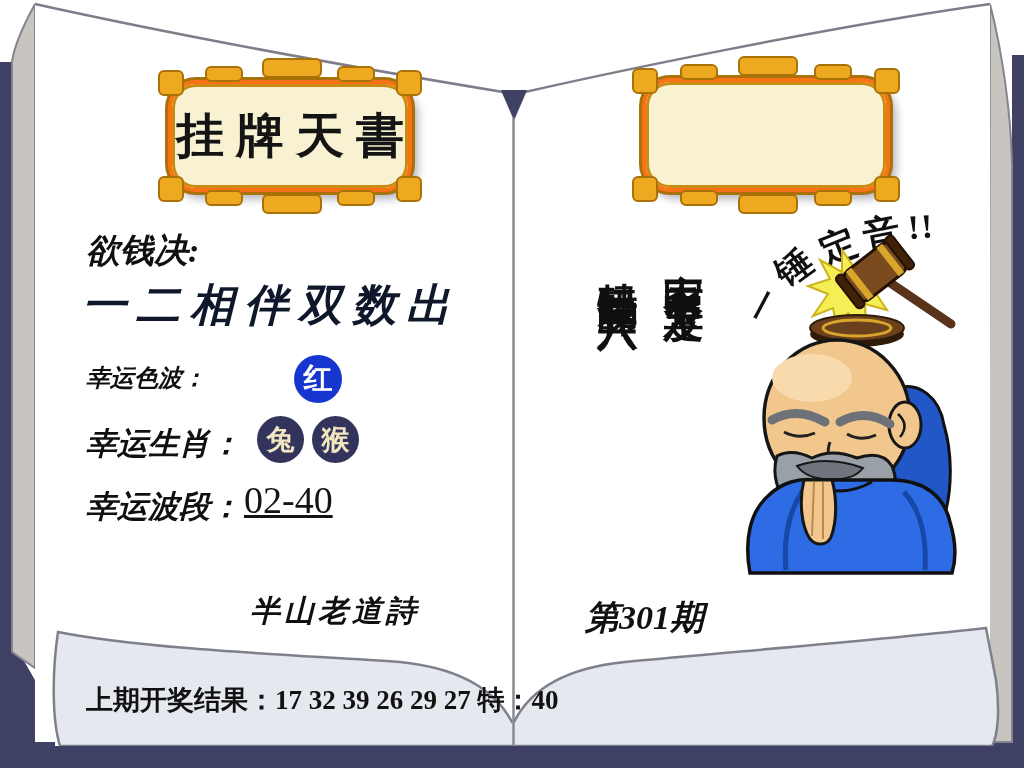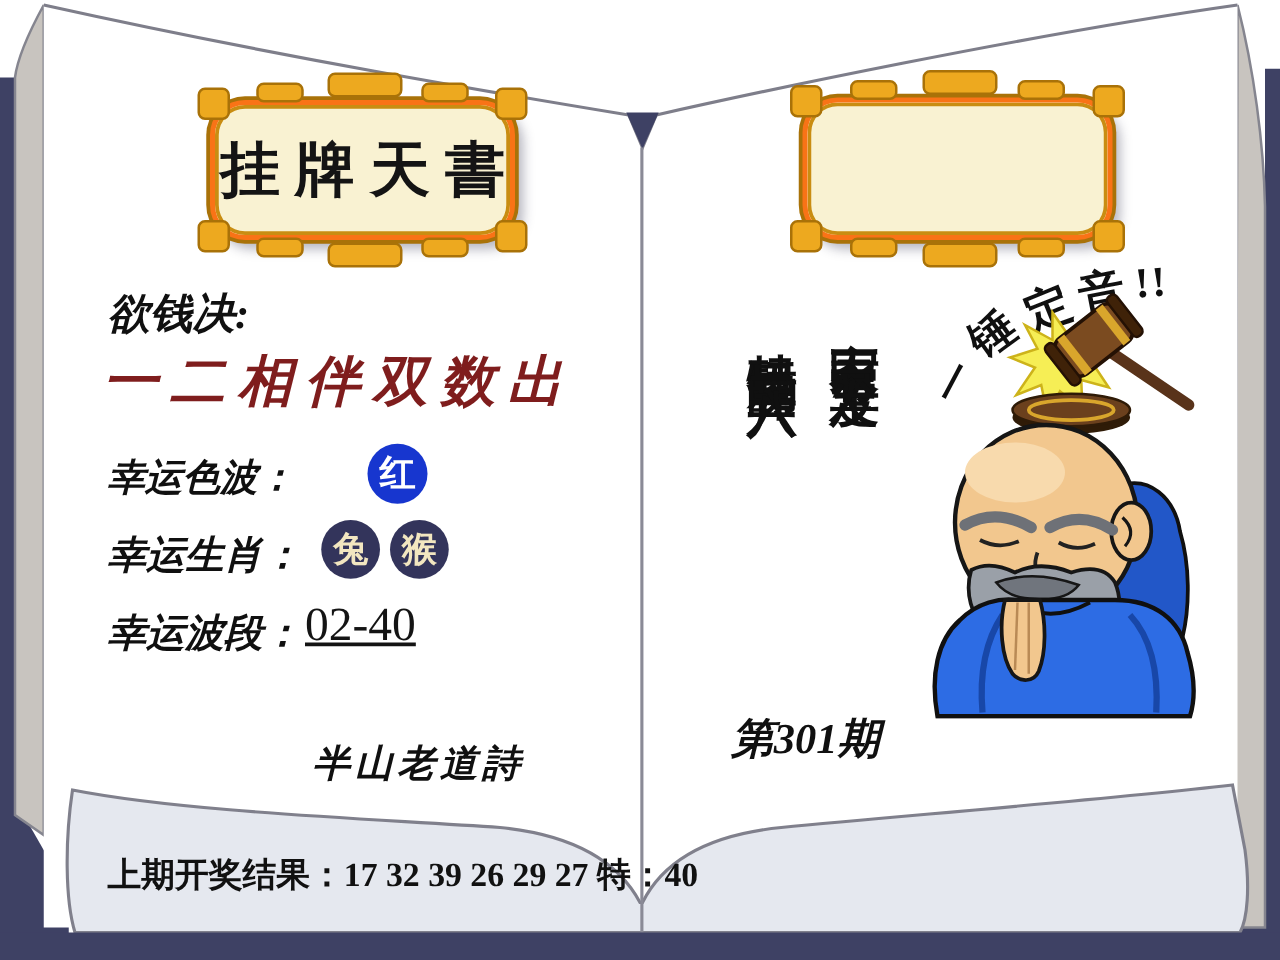--- a/index.html
+++ b/index.html
@@ -39,22 +39,22 @@
     font-family:"Liberation Serif", serif;
   }
   #left-plaque{left:168px;top:80px;width:236px;height:104px;}
   #left-plaque .plaque-title{font-size:48px;letter-spacing:12px;text-indent:12px;}
   #right-plaque{left:642px;top:78px;width:240px;height:106px;}
   #right-plaque .plaque-title{font-size:40px;letter-spacing:5px;text-indent:5px;}
 
   
   .calli{font-weight:bold;color:#101010;white-space:nowrap;font-style:italic;}
   #clue-label{left:86px;top:228px;font-size:34px;}
-  #clue-text{left:82px;top:276px;font-size:44px;color:#7f1d1d;letter-spacing:10px;}
-  #lucky-color-label{left:86px;top:362px;font-size:30px;}
+  #clue-text{left:82px;top:276px;font-size:44px;color:#0f172a;letter-spacing:10px;}
+  #lucky-color-label{left:86px;top:362px;font-size:24px;}
   #lucky-zodiac-label{left:86px;top:423px;font-size:31px;}
   #lucky-range-label{left:86px;top:486px;font-size:31px;}
   #lucky-range-value{left:244px;top:478px;font-size:38px;font-weight:normal;color:#141414;text-decoration:underline;}
   .wave-circle{
     left:294px;top:355px;width:48px;height:48px;border-radius:50%;
     background:#1736cf;color:#ffffff;font-size:29px;font-weight:bold;
     display:flex;align-items:center;justify-content:center;
   }
   .zodiac-circle{
     width:47px;height:47px;border-radius:50%;
@@ -72,21 +72,21 @@
     font-size:40px;font-weight:bold;color:#101010;letter-spacing:5px;
   }
   #poem-right{left:656px;top:242px;height:330px;}
   #poem-left{left:590px;top:250px;height:330px;}
   .stamp-char{position:absolute;font-weight:bold;color:#101010;}
   #stamp-1{left:748px;top:284px;font-size:32px;transform:rotate(-62deg);}
   #stamp-2{left:776px;top:243px;font-size:36px;transform:rotate(-36deg);}
   #stamp-3{left:820px;top:222px;font-size:37px;transform:rotate(-22deg);}
   #stamp-4{left:863px;top:209px;font-size:37px;transform:rotate(-11deg);}
   #stamp-5{left:908px;top:208px;font-size:34px;transform:rotate(-4deg);letter-spacing:2px;}
-  #issue-number{left:585px;top:568px;font-size:34px;}
+  #issue-number{left:585px;top:595px;font-size:34px;}
 
   
   #results-line{left:86px;top:682px;font-size:27px;font-weight:bold;color:#111111;}
 </style>
 </head>
 <body>
 
 <svg id="book-bg" width="1024" height="768" viewBox="0 0 1024 768">
 
   <rect x="0" y="62" width="12" height="706" fill="#3e4164"></rect>

